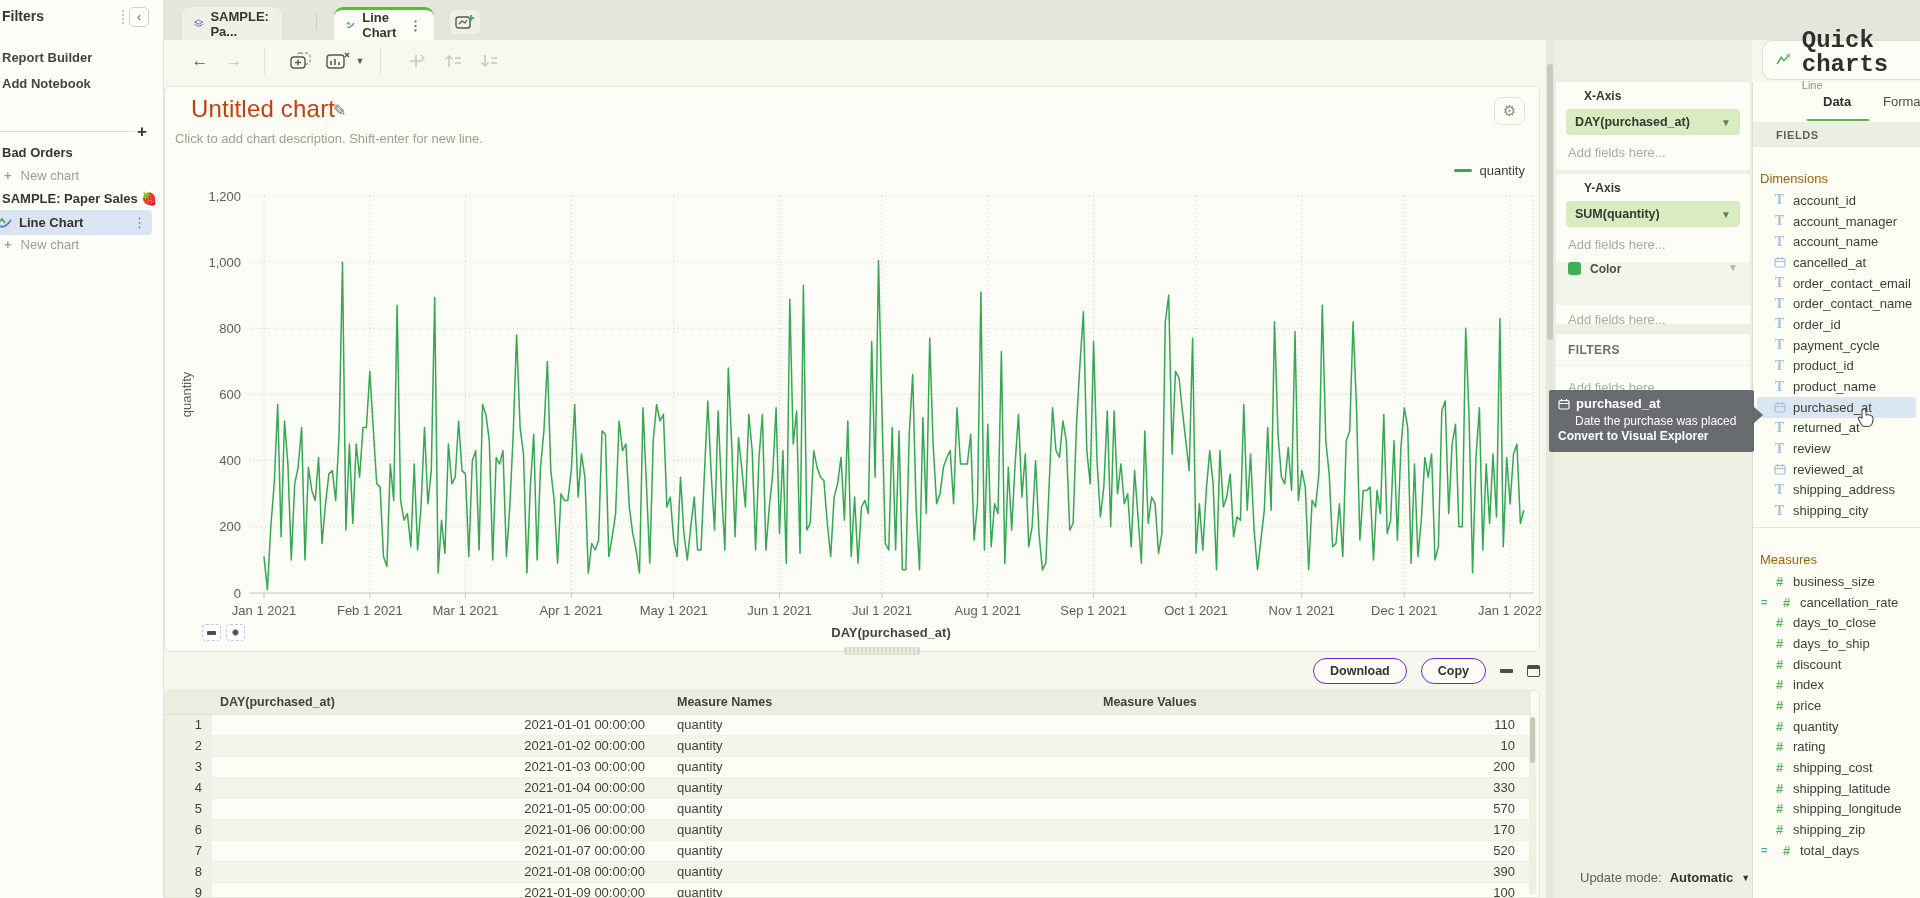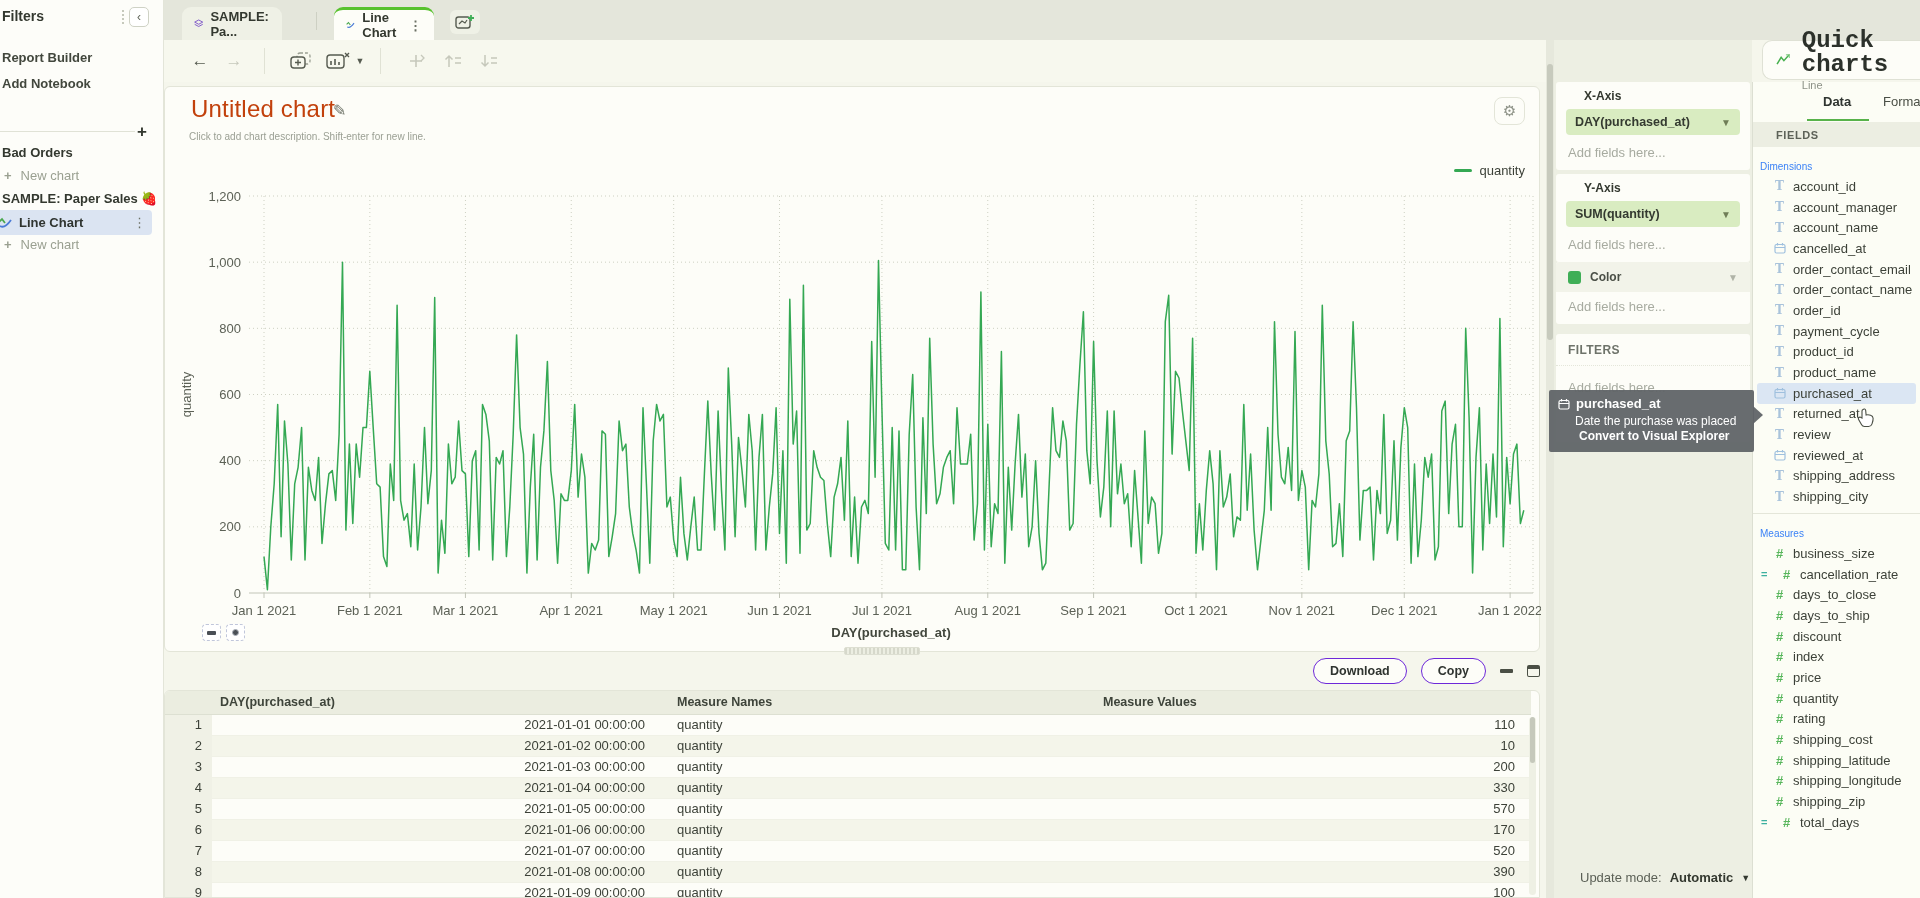--- a/index.html
+++ b/index.html
@@ -30,21 +30,21 @@
 
 .toolbar{position:absolute;left:164px;top:40px;width:1382px;height:42px;background:#f7f8ee;z-index:1}
 .tb{position:absolute;top:9px;height:24px;display:flex;align-items:center;justify-content:center;font-size:17px}
 .tb-div{position:absolute;top:8px;height:26px;border-left:1px solid #e0e2d4}
 .dark{color:#565b50}.dis{color:#c6c8bb}
 
 .chart-card{position:absolute;left:164px;top:86px;width:1376px;height:566px;background:#fdfdf8;border:1px solid #e3e5d8;border-radius:6px;z-index:3}
 .block-handle{position:absolute;left:141px;top:212px;width:23px;height:20px;background:#e2e4d8;border-radius:4px 0 0 4px;z-index:4;background-image:radial-gradient(#9ba095 1px,transparent 1.2px);background-size:6px 6px;background-position:5px 4px}
 .chart-title{position:absolute;left:26px;top:8px;font-size:24px;color:#c2410c;letter-spacing:.2px}
 .pencil{position:absolute;left:168px;top:14px;color:#6b7065;font-size:16px}
-.chart-desc{position:absolute;left:24px;top:44px;font-size:10px;color:#9ba094}
+.chart-desc{position:absolute;left:10px;top:44px;font-size:13px;color:#9ba094}
 .gear-btn{position:absolute;right:14px;top:10px;width:31px;height:28px;border:1px solid #e3e5d8;border-radius:8px;color:#8d9287;font-size:15px;display:flex;align-items:center;justify-content:center}
 .legend{position:absolute;right:14px;top:76px;display:flex;align-items:center;gap:7px;font-size:13px;color:#3c4138}
 .legend .dash{width:18px;height:3px;border-radius:2px}
 .plot{position:absolute;left:0;top:0;width:1376px;height:566px}
 .tick{font-size:13px;fill:#5c6156}
 .xtitle{font-size:13px;font-weight:bold;fill:#42473d}
 .grid{stroke:#cdd0c2;stroke-dasharray:1 3}
 .axis{stroke:#c2c5b8}
 .zoom-btns{position:absolute;left:37px;top:537px;display:flex;gap:5px}
 .zbtn{width:19px;height:17px;border:1px dashed #c0c6da;border-radius:4px;background:#fff;display:flex;align-items:center;justify-content:center}
@@ -72,42 +72,42 @@
 
 .vscroll{position:absolute;left:1546px;top:40px;width:8px;height:858px;background:#e6e8dc;z-index:2}
 .vthumb{position:absolute;left:1px;top:24px;width:6px;height:276px;background:#c7cabd;border-radius:3px}
 
 .config{position:absolute;left:1554px;top:40px;width:198px;height:858px;background:#edefe3;z-index:4}
 .cfg-card{position:absolute;left:2px;width:194px;background:#fdfdf8;border-radius:3px}
 .cfg-label{font-weight:bold;font-size:12px;color:#33382f;padding:7px 28px 6px}
 .pillsel{margin:0 10px;height:26px;border-radius:4px;display:flex;align-items:center;padding:0 9px;font-weight:bold;font-size:12.5px;color:#343a30;justify-content:space-between}
 .caret{color:#6f7d57;font-size:10px}
 .addf{padding:10px 12px;color:#a7aba0;font-size:13px}
-.color-row{height:30px;background:#f2f3e9;display:flex;align-items:center;gap:9px;padding:0 12px;border-radius:3px 3px 0 0}
+.color-row{height:43px;background:#f2f3e9;display:flex;align-items:flex-start;gap:9px;padding:0 12px;border-radius:3px 3px 0 0}
 .color-sw{width:13px;height:13px;border-radius:3px}
 .color-lb{font-weight:bold;font-size:12px;color:#4a4f46;flex:1}
 .caret-dis{color:#b0b3a7;font-size:10px}
 .filters-hd{font-weight:bold;font-size:12px;color:#6e736a;letter-spacing:.4px;padding:9px 12px 8px;border-bottom:1px dotted #e4e6da}
 
 .tooltip{position:absolute;left:1549px;top:390px;width:205px;background:rgba(96,100,103,.95);border-radius:2px;color:#fff;padding:6px 9px 7px;z-index:50;line-height:1.3}
 .tt-arrow{position:absolute;right:-9px;top:16px;width:0;height:0;border-top:9px solid transparent;border-bottom:9px solid transparent;border-left:10px solid rgba(96,100,103,.95)}
 .tt-line1{display:flex;align-items:center;gap:6px;font-weight:bold;font-size:13px}
 .tt-line2{font-size:12px;margin-left:17px;margin-top:1px}
-.tt-line3{font-size:12px;font-weight:bold;margin-left:21px}
+.tt-line3{font-size:12px;font-weight:bold;}
 
 .fields{position:absolute;left:1752px;top:82px;width:168px;height:816px;background:#fcfdf5;border-left:1px solid #dcdfd2;z-index:3}
 .qc-card{position:absolute;left:1762px;top:40px;width:158px;height:40px;background:#fdfdf8;border:1px solid #ddd FD;border:1px solid #dfe1d5;border-right:none;border-radius:10px 0 0 10px;display:flex;align-items:center;gap:9px;padding:0 0 0 12px;z-index:7}
 .qc-title{font-family:Liberation Mono, monospace;font-weight:bold;font-size:24px;color:#2c312b;line-height:1}
 .qc-sub{font-size:11px;color:#8d9287;margin-top:2px}
 .ftabs{position:relative;height:40px}
 .ftab-data{position:absolute;left:70px;top:12px;font-weight:bold;font-size:13px;color:#2f3430}
 .ftab-underline{position:absolute;left:54px;top:37px;width:62px;border-top:2px solid #57b24a}
 .ftab-format{position:absolute;left:130px;top:12px;font-size:13px;color:#4a4f45}
 .fband{height:25px;background:#eceee2;display:flex;align-items:center;padding-left:23px;font-weight:bold;font-size:11px;letter-spacing:.6px;color:#5d6258}
-.fgroup-label{padding:14px 0 4px 7px;color:#3b82f6;font-size:10px}
+.fgroup-label{padding:24px 0 4px 7px;color:#a16207;font-size:13px}
 .fitem{height:20.7px;display:flex;align-items:center;gap:7px;padding-left:16px;margin:0 4px;border-radius:3px}
 .fitem.hover{background:#dbe6f3}
 .ficon{width:13px;display:flex;justify-content:center;align-items:center;flex:0 0 13px}
 .ticon{font-family:"DejaVu Serif",serif;font-weight:bold;color:#a9c3db;font-size:12px}
 .micon{color:#58b65c;font-weight:bold;font-size:13px}
 .calc{color:#3bb09f;font-weight:bold;font-size:11px;margin-left:-12px;width:12px}
 .ftext{font-size:13px;color:#3c4138;white-space:nowrap}
 .fdivider{border-top:1px solid #e4e6d9;margin:6px 0 0}
 
 .update-mode{position:absolute;left:1580px;top:870px;display:flex;align-items:center;gap:8px;font-size:13px;color:#5a5f55;z-index:4}

